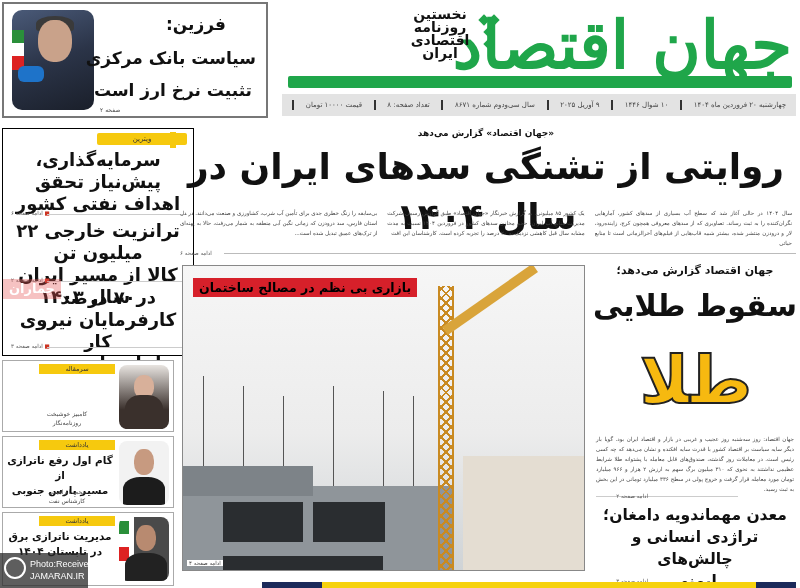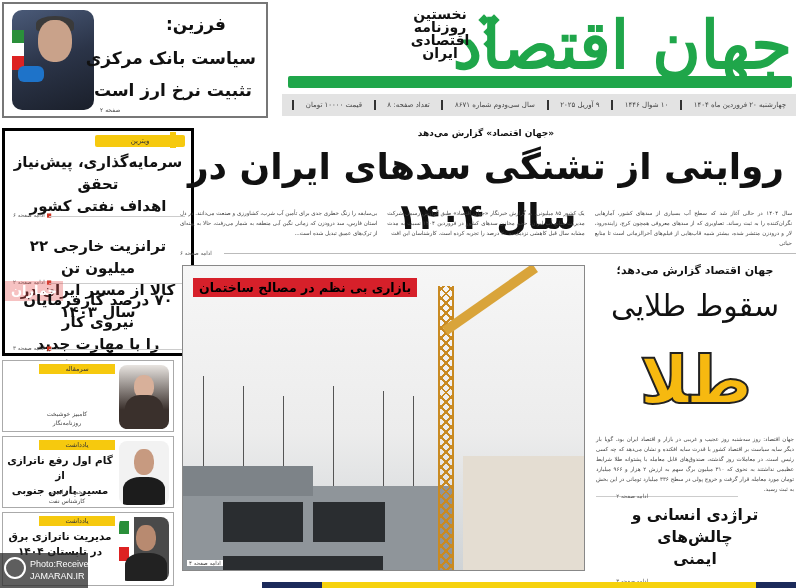--- a/index.html
+++ b/index.html
@@ -24,23 +24,23 @@
   #topbox .photo .hair { position: absolute; left: 24px; top: 6px; width: 38px; height: 16px; border-radius: 50% 50% 20% 20%; background: #3a3a3a; }
   #topbox .photo .mic { position: absolute; left: 6px; top: 56px; width: 26px; height: 16px; border-radius: 6px; background: #1e73c9; }
   #topbox .photo .flag { position: absolute; left: 0; top: 20px; width: 12px; height: 40px; background: linear-gradient(#2a8f3a 33%,#fff 33%,#fff 66%,#d22 66%); }
   #topbox .t1, #topbox .t2, #topbox .t3 { position: absolute; right: 10px; font-weight: bold; color: #111; font-size: 17px; }
   #topbox .t1 { top: 10px; right: 40px; }
   #topbox .t2 { top: 44px; }
   #topbox .t3 { top: 76px; right: 14px; }
   #topbox .pg { position: absolute; left: 96px; top: 102px; font-size: 6px; color: #444; }
 
   
-  #leftcol { left: 2px; top: 128px; width: 192px; height: 228px; border: 3px solid #000000; background: #fff; }
+  #leftcol { left: 2px; top: 128px; width: 192px; height: 228px; border: 1px solid #000000; background: #fff; }
   .tagpill { position: absolute; height: 12px; background: #f6c90e; font-size: 7px; color: #333; text-align: center; line-height: 12px; border-radius: 2px; }
-  .lc-head { position: absolute; right: 6px; left: 6px; font-weight: bold; font-size: 15px; color: #111; text-align: center; line-height: 22px; }
+  .lc-head { position: absolute; right: 6px; left: 6px; font-weight: bold; font-size: 18px; color: #111; text-align: center; line-height: 22px; }
   .cont { position: absolute; left: 8px; font-size: 5.5px; color: #555; }
   .cont::before { content: "■ "; color: #c32; }
   .hr { position: absolute; left: 6px; right: 6px; height: 1px; background: #ccc; }
   .wm { position: absolute; left: 0; top: 150px; width: 58px; height: 20px; background: rgba(230,80,80,0.35); color: #fff; font-weight: bold; font-size: 13px; text-align: center; line-height: 20px; }
 
   
   .card { position: absolute; left: 2px; width: 172px; border: 1px solid #aaa; background: #fff; }
   .card .ph { position: absolute; right: 4px; top: 4px; width: 50px; height: 64px; border-radius: 8px; overflow: hidden; }
   .card .cap { position: absolute; right: 60px; left: 4px; top: 16px; font-weight: bold; font-size: 10.5px; color: #111; text-align: center; line-height: 15px; }
   .card .author { position: absolute; right: 62px; left: 20px; font-size: 6px; color: #444; text-align: center; line-height: 9px; }
@@ -61,21 +61,21 @@
   #photo .label { position: absolute; left: 10px; top: 12px; background: #d6202a; color: #000000; font-weight: bold; font-size: 12.5px; padding: 2px 6px; }
   .bld { position: absolute; background: #9ea3a8; }
   .rebar { position: absolute; width: 1px; background: #555; }
   .crane-mast { position: absolute; left: 255px; top: 20px; width: 16px; height: 290px; background: repeating-linear-gradient(45deg,#c98a22 0 2px,transparent 2px 7px), repeating-linear-gradient(-45deg,#c98a22 0 2px,transparent 2px 7px); border-left: 2px solid #c98a22; border-right: 2px solid #c98a22; }
   .crane-jib { position: absolute; left: 262px; top: 60px; width: 110px; height: 10px; background: #d9a43a; transform: rotate(-35deg); transform-origin: left center; }
   #photo .pcont { position: absolute; left: 4px; bottom: 4px; font-size: 5.5px; background: #fff; color: #444; padding: 0 2px; }
 
   
   #right { left: 592px; top: 258px; width: 206px; height: 330px; }
   #right .kicker { position: absolute; left: 0; right: 0; top: 6px; text-align: center; font-weight: bold; font-size: 11px; color: #111; }
-  #right .headline { position: absolute; left: 0; right: 0; top: 30px; text-align: center; font-weight: normal; font-size: 30px; color: #111; }
+  #right .headline { position: absolute; left: 0; right: 0; top: 30px; text-align: center; font-weight: bold; font-size: 30px; color: #111; }
   #right .gold { position: absolute; left: 24px; top: 80px; width: 160px; height: 86px; text-align: center; font-weight: bold; font-size: 66px; line-height: 86px; color: #f6b910; -webkit-text-stroke: 2px #222; }
   #right .body { position: absolute; left: 4px; right: 4px; top: 176px; font-size: 5.5px; color: #444; line-height: 10px; text-align: justify; }
   #right .cont1 { position: absolute; right: 150px; top: 235px; font-size: 5.5px; color: #555; }
   #right .rule1 { position: absolute; left: 4px; right: 60px; top: 238px; height: 1px; background: #ccc; }
   #right .h2 { position: absolute; left: 0; right: 0; top: 246px; text-align: center; font-weight: bold; font-size: 15.5px; line-height: 22px; color: #111; }
   #right .cont2 { position: absolute; right: 150px; top: 320px; font-size: 5.5px; color: #555; }
 
   
   #banner { left: 262px; top: 582px; width: 534px; height: 6px; display: flex; }
   #banner .a { width: 40px; background: #1b2a5a; }
@@ -133,21 +133,21 @@
 </div>
 
 <div id="leftcol" class="abs">
   <div class="tagpill" style="right:6px;width:90px;top:4px">ویترین</div>
   <div class="lc-head" style="top:20px">
     <div>سرمایه‌گذاری، پیش‌نیاز تحقق</div>
     <div>اهداف نفتی کشور</div>
   </div>
   <div class="cont" style="top:81px">ادامه صفحه ۶</div>
   <div class="hr" style="top:85px;left:44px"></div>
-  <div class="lc-head" style="top:104px">
+  <div class="lc-head" style="top:91px">
     <div>ترانزیت خارجی ۲۲ میلیون تن</div>
     <div>کالا از مسیر ایران در سال ۱۴۰۳</div>
   </div>
   <div class="cont" style="top:148px">ادامه صفحه ۲</div>
   <div class="hr" style="top:152px;left:44px"></div>
   <div class="wm">جماران</div>
   <div class="lc-head" style="top:158px">
     <div>۷۰ درصد کارفرمایان نیروی کار</div>
     <div>را با مهارت جدید استخدام می‌کنند</div>
   </div>
@@ -229,20 +229,21 @@
 </div>
 
 <div id="right" class="abs">
   <div class="kicker">جهان اقتصاد گزارش می‌دهد؛</div>
   <div class="headline">سقوط طلایی</div>
   <div class="gold">طلا</div>
   <div class="body">جهان اقتصاد: روز سه‌شنبه روز عجیب و غریبی در بازار و اقتصاد ایران بود. گویا بار دیگر سایه سیاست بر اقتصاد کشور با قدرت سایه افکنده و نشان می‌دهد که چه کسی رئیس است. در معاملات روز گذشته، صندوق‌های قابل معامله با پشتوانه طلا شرایط عظیمی نداشتند به نحوی که ۳۱۰ میلیون برگ سهم به ارزش ۲ هزار و ۹۶۶ میلیارد تومان مورد معامله قرار گرفت و خروج پولی در سطح ۳۳۶ میلیارد تومانی در این بخش به ثبت رسید.</div>
   <div class="rule1"></div>
   <div class="cont1">ادامه صفحه ۲</div>
   <div class="h2">
+    <div>معدن مهماندویه دامغان؛</div>
     <div>تراژدی انسانی و چالش‌های</div>
     <div>ایمنی</div>
   </div>
   <div class="cont2">ادامه صفحه ۳</div>
 </div>
 
 <div id="banner" class="abs">
   <div class="a"></div>
   <div class="b"></div>
   <div class="c"></div>

